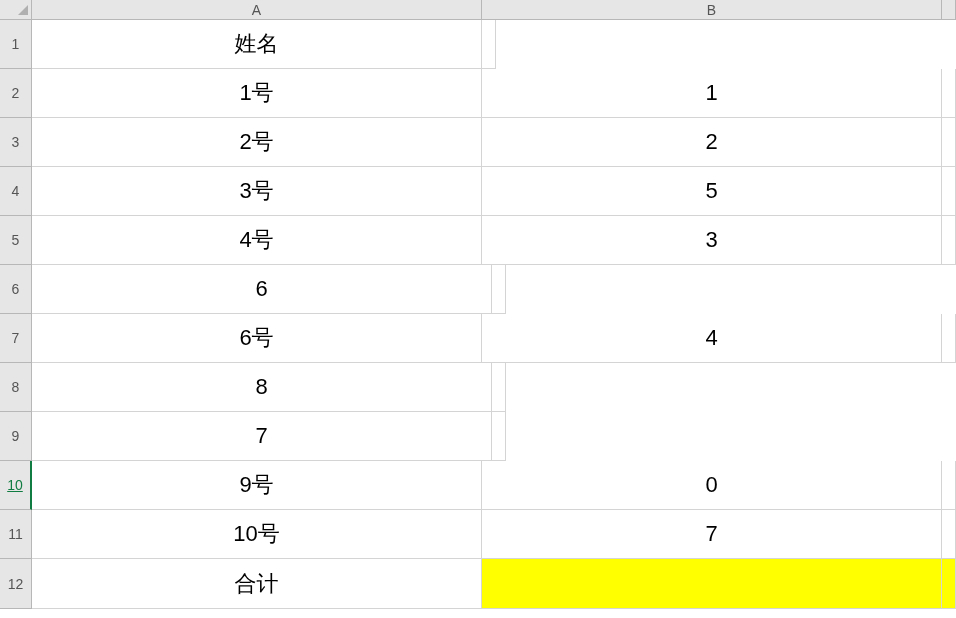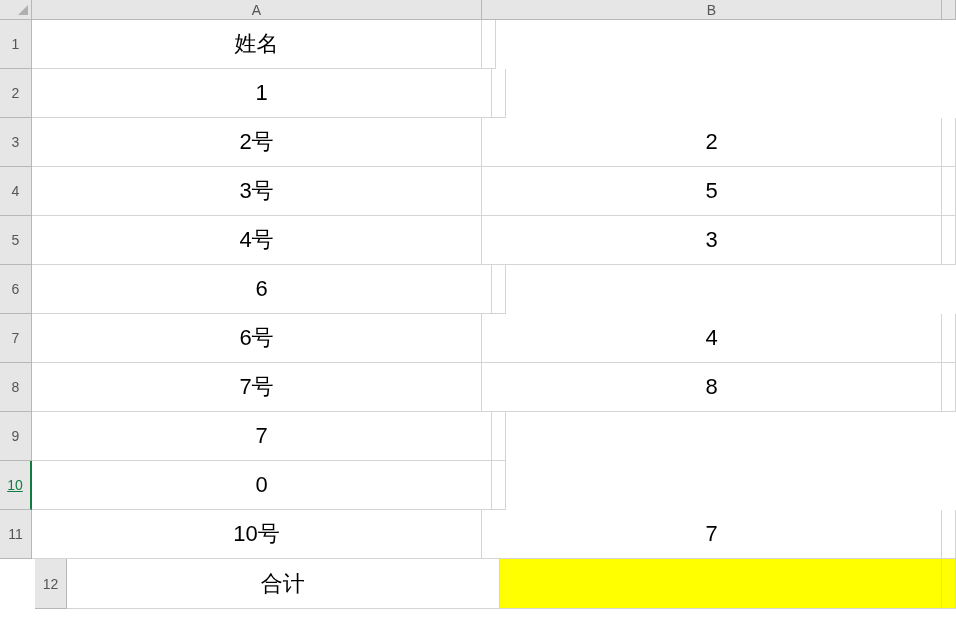--- a/index.html
+++ b/index.html
@@ -48,21 +48,21 @@
       font-size: 14px;
       color: #555555;
     }
     .col-A { width: 450px; }
     .col-B { width: 460px; }
     .col-C { width: 14px; flex-shrink: 0; }
     .data-row {
       display: flex;
       height: 49px;
     }
-    .data-row.last { height: 50px; margin-left: 35px; }
+    .data-row.last { height: 50px; }
     .row-header {
       width: 32px;
       background: #e6e6e6;
       border-right: 1px solid #b7b7b7;
       border-bottom: 1px solid #b7b7b7;
       display: flex;
       align-items: center;
       justify-content: center;
       font-size: 14px;
       color: #555555;
@@ -106,20 +106,21 @@
   </div>
 
   <div class="data-row">
     <div class="row-header">1</div>
     <div class="cell col-A">姓名</div>
     <div class="cell col-C"></div>
   </div>
 
   <div class="data-row">
     <div class="row-header">2</div>
+    <div class="cell col-A">1号</div>
     <div class="cell col-B">1</div>
     <div class="cell col-C"></div>
   </div>
 
   <div class="data-row">
     <div class="row-header">3</div>
     <div class="cell col-A">2号</div>
     <div class="cell col-B">2</div>
     <div class="cell col-C"></div>
   </div>
@@ -146,33 +147,33 @@
 
   <div class="data-row">
     <div class="row-header">7</div>
     <div class="cell col-A">6号</div>
     <div class="cell col-B">4</div>
     <div class="cell col-C"></div>
   </div>
 
   <div class="data-row">
     <div class="row-header">8</div>
-    <div class="cell col-A">7号</div>
     <div class="cell col-B">8</div>
     <div class="cell col-C"></div>
   </div>
 
   <div class="data-row">
     <div class="row-header">9</div>
     <div class="cell col-B">7</div>
     <div class="cell col-C"></div>
   </div>
 
   <div class="data-row">
     <div class="row-header selected highlight">10</div>
+    <div class="cell col-A">9号</div>
     <div class="cell col-B">0</div>
     <div class="cell col-C"></div>
   </div>
 
   <div class="data-row">
     <div class="row-header">11</div>
     <div class="cell col-A">10号</div>
     <div class="cell col-B">7</div>
     <div class="cell col-C"></div>
   </div>

